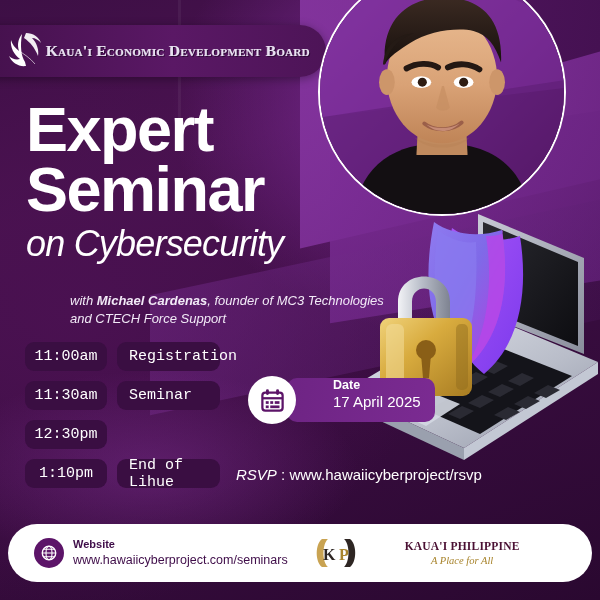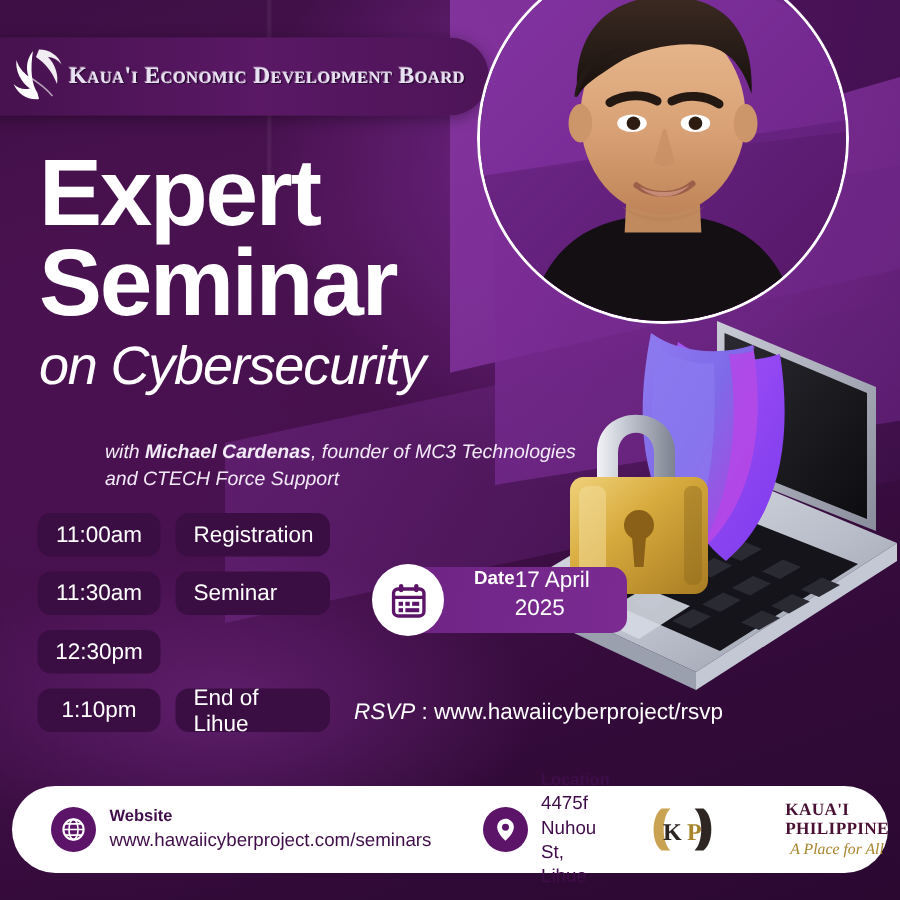--- a/index.html
+++ b/index.html
@@ -104,21 +104,21 @@
     color:#f2eaf7;
     margin-left:44px;
   }
   .presenter b { font-weight:bold; font-style:italic; }
 
   
   .schedule {
     position:absolute; top:341px; left:24px;
     display:flex; flex-direction:column; gap:8px;
   }
-  .row { display:flex; gap:8px; }
+  .row { display:flex; gap:8px;font-family:Liberation Mono, monospace; }
   .pill {
     position:relative;
     height:31px;
     border-radius:10px;
     display:flex; align-items:center;
     padding:0 12px;
     font-size:15px;
     color:#ffffff;
     background:#3a0e42;
     background-clip:padding-box;
@@ -134,25 +134,25 @@
   .pill-time { width:84px; justify-content:center; }
   .pill-label { width:105px; }
 
   
   .date-badge {
     position:absolute; top:376px; left:248px;
     height:48px; width:174px;
     display:flex; align-items:center;
   }
   .date-chip {
-    position:absolute; left:22px; top:2px;
+    position:absolute; left:39px; top:2px;
     height:44px; width:148px;
     background:linear-gradient(100deg,#6e2484,#7b2b92);
     border-radius:10px;
-    display:flex; flex-direction:row; justify-content:center;
+    display:flex; flex-direction:column; 
     padding-left:46px;
   }
   .date-circle {
     position:absolute; left:0; top:0;
     width:48px; height:48px; border-radius:50%;
     background:#ffffff;
     display:flex; align-items:center; justify-content:center;
     z-index:2;
   }
   .date-kicker { font-size:12.5px; font-weight:bold; color:#ffffff; line-height:1.2; }
@@ -433,32 +433,20 @@
           <ellipse cx="12" cy="12" rx="4" ry="9" fill="none" stroke="#ffffff" stroke-width="1.5"></ellipse>
           <path d="M3 12 H21 M4.5 7 H19.5 M4.5 17 H19.5" stroke="#ffffff" stroke-width="1.4"></path>
         </svg>
       </div>
       <div>
         <div class="f-kicker">Website</div>
         <div class="f-value">www.hawaiicyberproject.com/seminars</div>
       </div>
     </div>
 
-    <div class="f-item f-loc">
-      <div class="f-icon">
-        <svg width="18" height="18" viewBox="0 0 24 24">
-          <path d="M12 2.5 C7.9 2.5 4.6 5.8 4.6 9.9 C4.6 15.4 12 22 12 22 C12 22 19.4 15.4 19.4 9.9 C19.4 5.8 16.1 2.5 12 2.5 Z" fill="#ffffff"></path>
-          <circle cx="12" cy="9.9" r="3.1" fill="#5c1468"></circle>
-        </svg>
-      </div>
-      <div>
-        <div class="f-kicker">Location</div>
-        <div class="f-value">4475f Nuhou St, Lihue</div>
-      </div>
-    </div>
 
     <div class="kpcc">
       <svg class="kpcc-mark" viewBox="0 0 44 34">
         <path d="M8 3 C1 8 1 26 8 31 L14 31 C8 26 8 8 14 3 Z" fill="#c9a352"></path>
         <path d="M36 3 C43 8 43 26 36 31 L30 31 C36 26 36 8 30 3 Z" fill="#2e2623"></path>
         <text x="9" y="24" font-family="Liberation Serif, serif" font-size="16" font-weight="bold" fill="#2e2623">K</text>
         <text x="25" y="24" font-family="Liberation Serif, serif" font-size="16" font-weight="bold" fill="#a8842c">P</text>
       </svg>
       <div class="kpcc-txt">
         <div class="kpcc-l1">KAUA'I PHILIPPINE</div>

